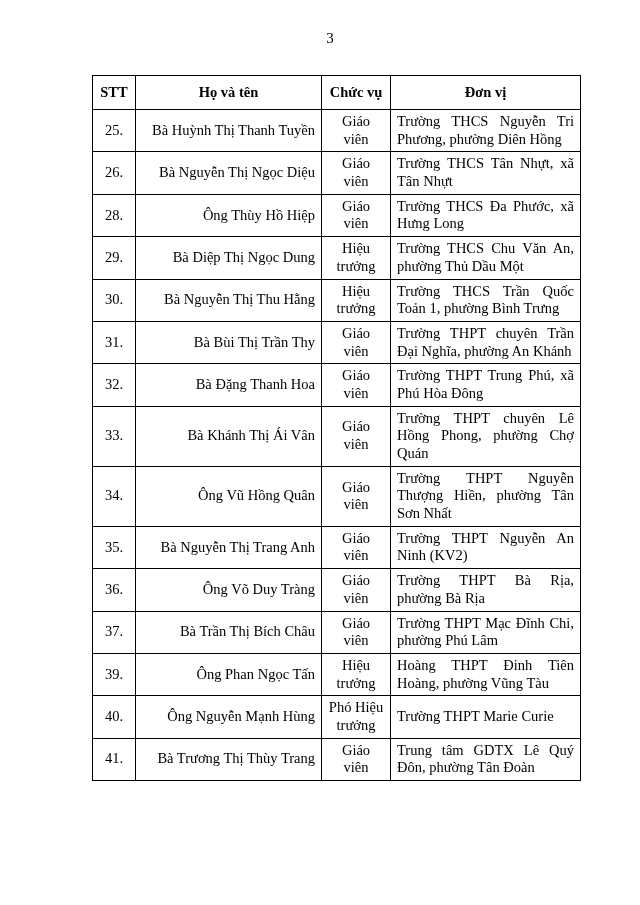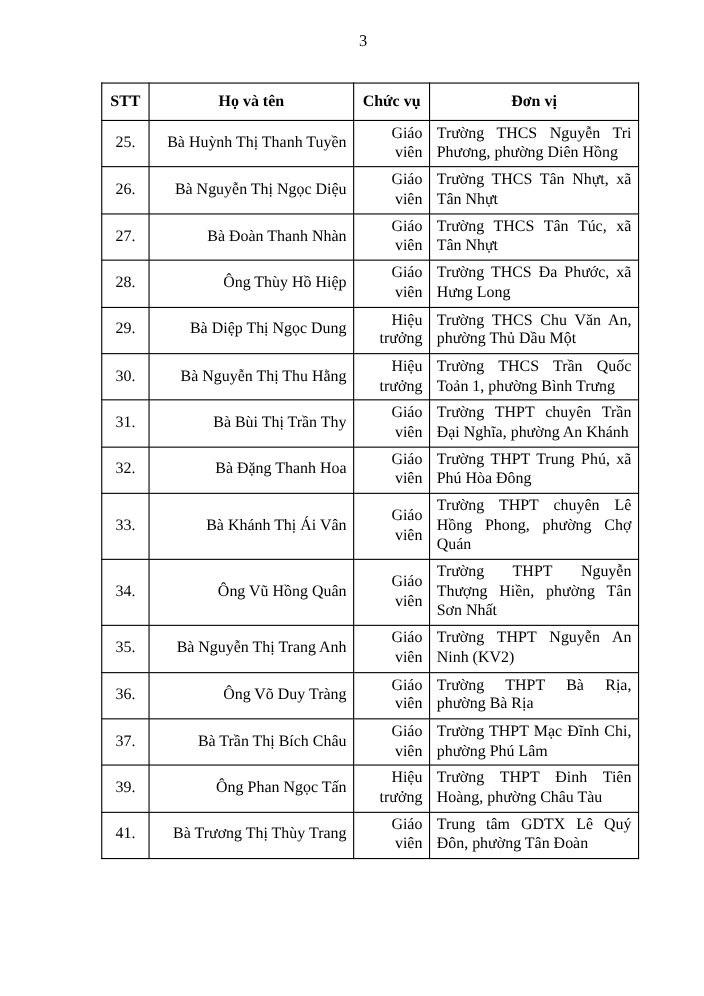--- a/index.html
+++ b/index.html
@@ -54,21 +54,21 @@
   td.cell-stt {
     text-align: center;
     padding: 3px 2px;
   }
   td.cell-name {
     text-align: right;
     padding-left: 8px;
     padding-right: 4px;
   }
   td.cell-position {
-    text-align: right;
+    text-align: center;
     padding: 3px 2px;
   }
   td.cell-unit {
     text-align: justify;
     padding: 4px 7px;
   }
   tbody tr { height: 42px; }
 </style>
 </head>
 <body>
@@ -97,26 +97,20 @@
           <td class="cell-stt">25.</td>
           <td class="cell-name">Bà Huỳnh Thị Thanh Tuyền</td>
           <td class="cell-position">Giáo viên</td>
           <td class="cell-unit">Trường THCS Nguyễn Tri Phương, phường Diên Hồng</td>
         </tr>
         <tr>
           <td class="cell-stt">26.</td>
           <td class="cell-name">Bà Nguyễn Thị Ngọc Diệu</td>
           <td class="cell-position">Giáo viên</td>
           <td class="cell-unit">Trường THCS Tân Nhựt, xã Tân Nhựt</td>
-        </tr>
-        <tr>
-          <td class="cell-stt">27.</td>
-          <td class="cell-name">Bà Đoàn Thanh Nhàn</td>
-          <td class="cell-position">Giáo viên</td>
-          <td class="cell-unit">Trường THCS Tân Túc, xã Tân Nhựt</td>
         </tr>
         <tr>
           <td class="cell-stt">28.</td>
           <td class="cell-name">Ông Thùy Hồ Hiệp</td>
           <td class="cell-position">Giáo viên</td>
           <td class="cell-unit">Trường THCS Đa Phước, xã Hưng Long</td>
         </tr>
         <tr>
           <td class="cell-stt">29.</td>
           <td class="cell-name">Bà Diệp Thị Ngọc Dung</td>
@@ -168,21 +162,27 @@
         <tr>
           <td class="cell-stt">37.</td>
           <td class="cell-name">Bà Trần Thị Bích Châu</td>
           <td class="cell-position">Giáo viên</td>
           <td class="cell-unit">Trường THPT Mạc Đĩnh Chi, phường Phú Lâm</td>
         </tr>
         <tr>
           <td class="cell-stt">39.</td>
           <td class="cell-name">Ông Phan Ngọc Tấn</td>
           <td class="cell-position">Hiệu trưởng</td>
-          <td class="cell-unit">Trường THPT Đinh Tiên Hoàng, phường Châu Tàu</td>
+          <td class="cell-unit">Hoàng THPT Đinh Tiên Hoàng, phường Vũng Tàu</td>
+        </tr>
+        <tr>
+          <td class="cell-stt">40.</td>
+          <td class="cell-name">Ông Nguyễn Mạnh Hùng</td>
+          <td class="cell-position">Phó Hiệu trưởng</td>
+          <td class="cell-unit">Trường THPT Marie Curie</td>
         </tr>
         <tr>
           <td class="cell-stt">41.</td>
           <td class="cell-name">Bà Trương Thị Thùy Trang</td>
           <td class="cell-position">Giáo viên</td>
           <td class="cell-unit">Trung tâm GDTX Lê Quý Đôn, phường Tân Đoàn</td>
         </tr>
       </tbody>
   </table>
 

